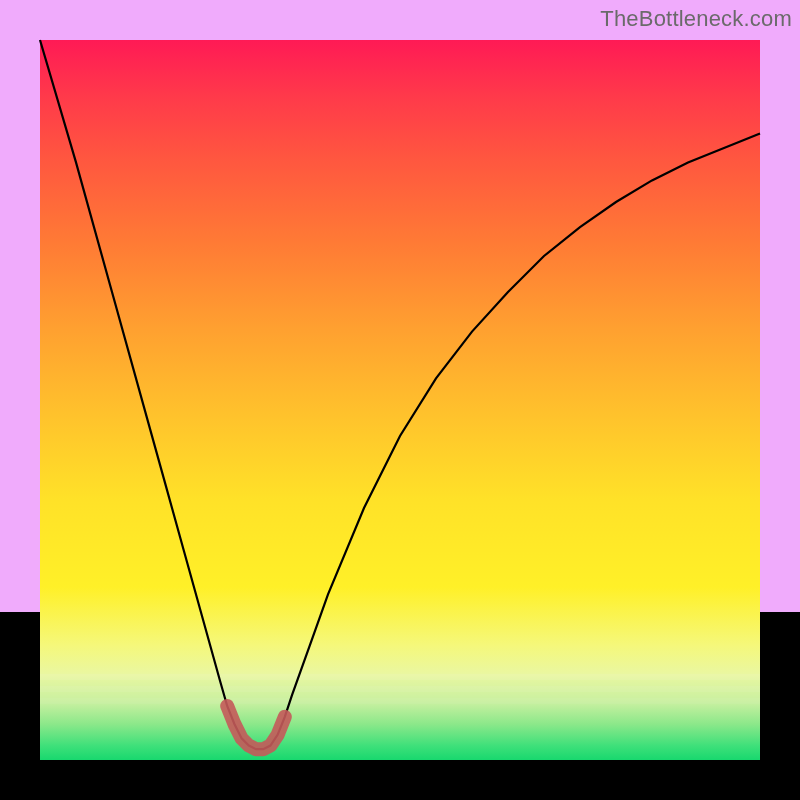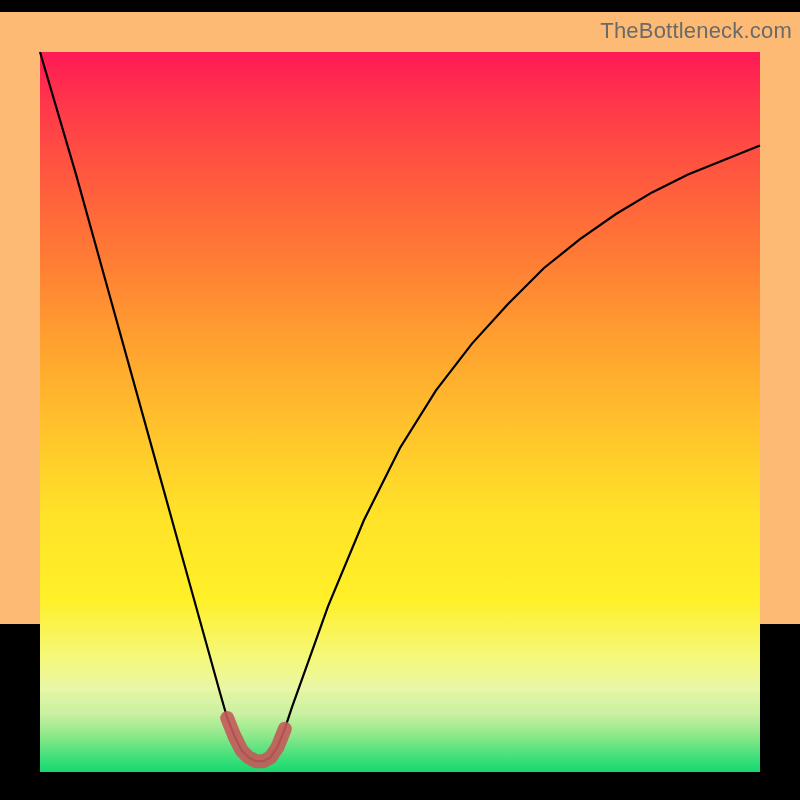--- a/index.html
+++ b/index.html
@@ -6,23 +6,23 @@
     margin: 0;
     padding: 0;
     width: 800px;
     height: 800px;
     background: #000;
     overflow: hidden;
     font-family: Arial, Helvetica, sans-serif;
   }
   .frame {
     position: absolute;
-    left: 0; top: 12px;
+    left: 0; top: 0;
     width: 800px; height: 612px;
-    background: #fdba74;
+    background: #f0abfc;
   }
   .plot {
     position: absolute;
     left: 40px; top: 40px;
     width: 720px; height: 720px;
     background: linear-gradient(
       to bottom,
       #ff1a55 0%,
       #ff3a4a 8%,
       #ff5540 16%,

